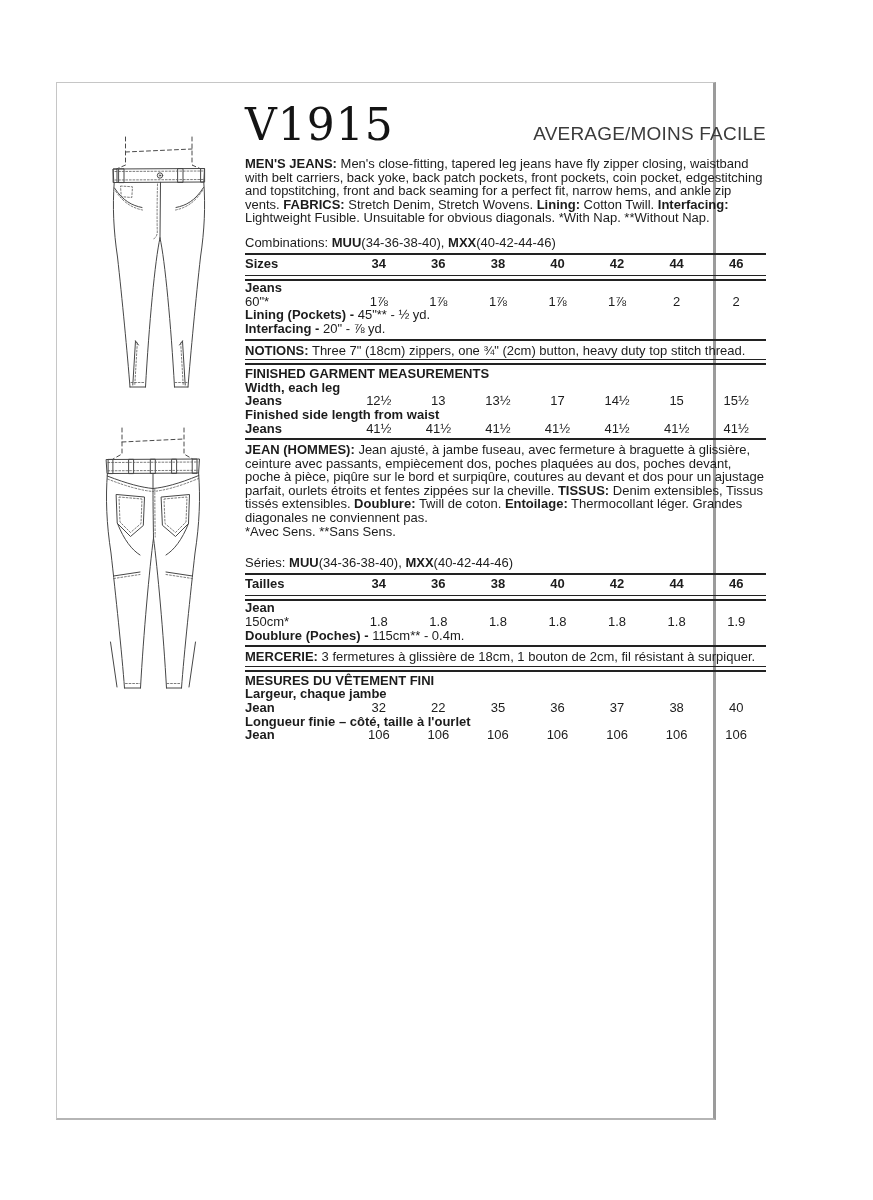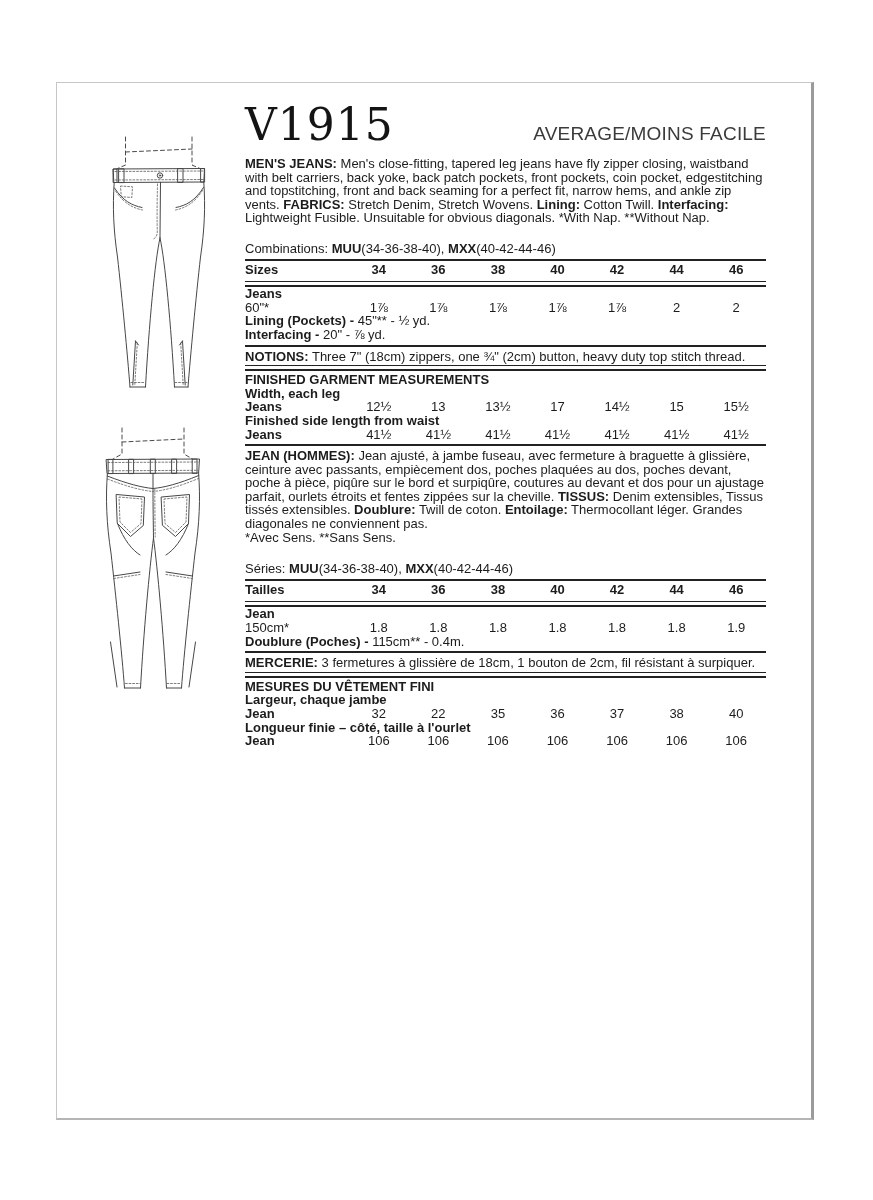--- a/index.html
+++ b/index.html
@@ -3,38 +3,38 @@
 <meta charset="utf-8">
 <style>
   html,body{margin:0;padding:0;}
   body{
     width:873px;height:1200px;position:relative;background:#ffffff;
     font-family:"Liberation Sans",sans-serif;color:#1c1c1c;
     font-size:13px;line-height:13.6px;
     -webkit-font-smoothing:antialiased;
   }
   .page{
-    position:absolute;left:56px;top:82px;width:758px;height:1038px;
+    position:absolute;left:56px;top:82px;width:660px;height:1038px;
     background:#fff;border:1px solid #c6c6c6;border-right:3px solid #9b9b9b;
     border-bottom:2px solid #b5b5b5;box-sizing:border-box;
   }
   .illus{position:absolute;}
   .illus-front{left:42px;top:52px;width:120px;height:258px;}
   .illus-back{left:37px;top:342px;width:118px;height:272px;}
   .illus svg{width:100%;height:100%;}
   .solid path,.solid circle{fill:none;stroke:#474747;stroke-width:1;stroke-linecap:round;stroke-linejoin:round;}
   .stitch path{fill:none;stroke:#5a5a5a;stroke-width:.8;stroke-dasharray:1.8 1.8;stroke-linecap:round;}
   .dash path{fill:none;stroke:#4a4a4a;stroke-width:1;stroke-dasharray:4 3;stroke-linecap:round;}
 
   .main{position:absolute;left:188px;top:0;width:521px;}
   .title-row{display:flex;justify-content:space-between;align-items:flex-end;margin-top:19px;}
   .code{font-family:"DejaVu Serif",serif;font-size:44px;line-height:46px;letter-spacing:1px;color:#141414;}
   .difficulty{font-size:19px;line-height:20px;color:#3b3b3b;letter-spacing:.2px;padding-bottom:4px;}
   .para{margin-top:9px;}
-  .mt-lg{margin-top:17px;}
+  .mt-lg{margin-top:11px;}
   .mt-sm{margin-top:3px;}
   b{font-weight:bold;text-align:center;}
   .heading{font-weight:bold;margin-top:2px;}
 
   .rule{border-top:2px solid #222;margin-top:3px;}
   .rule-double{border-top:1px solid #222;border-bottom:2px solid #222;height:3px;margin-top:2px;}
 
   .sz-table .t-row{display:grid;grid-template-columns:104px repeat(7,1fr);}
   .sz-table .t-cell{text-align:center;}
   .sz-table .t-head{padding:2px 0 3px 0;}

